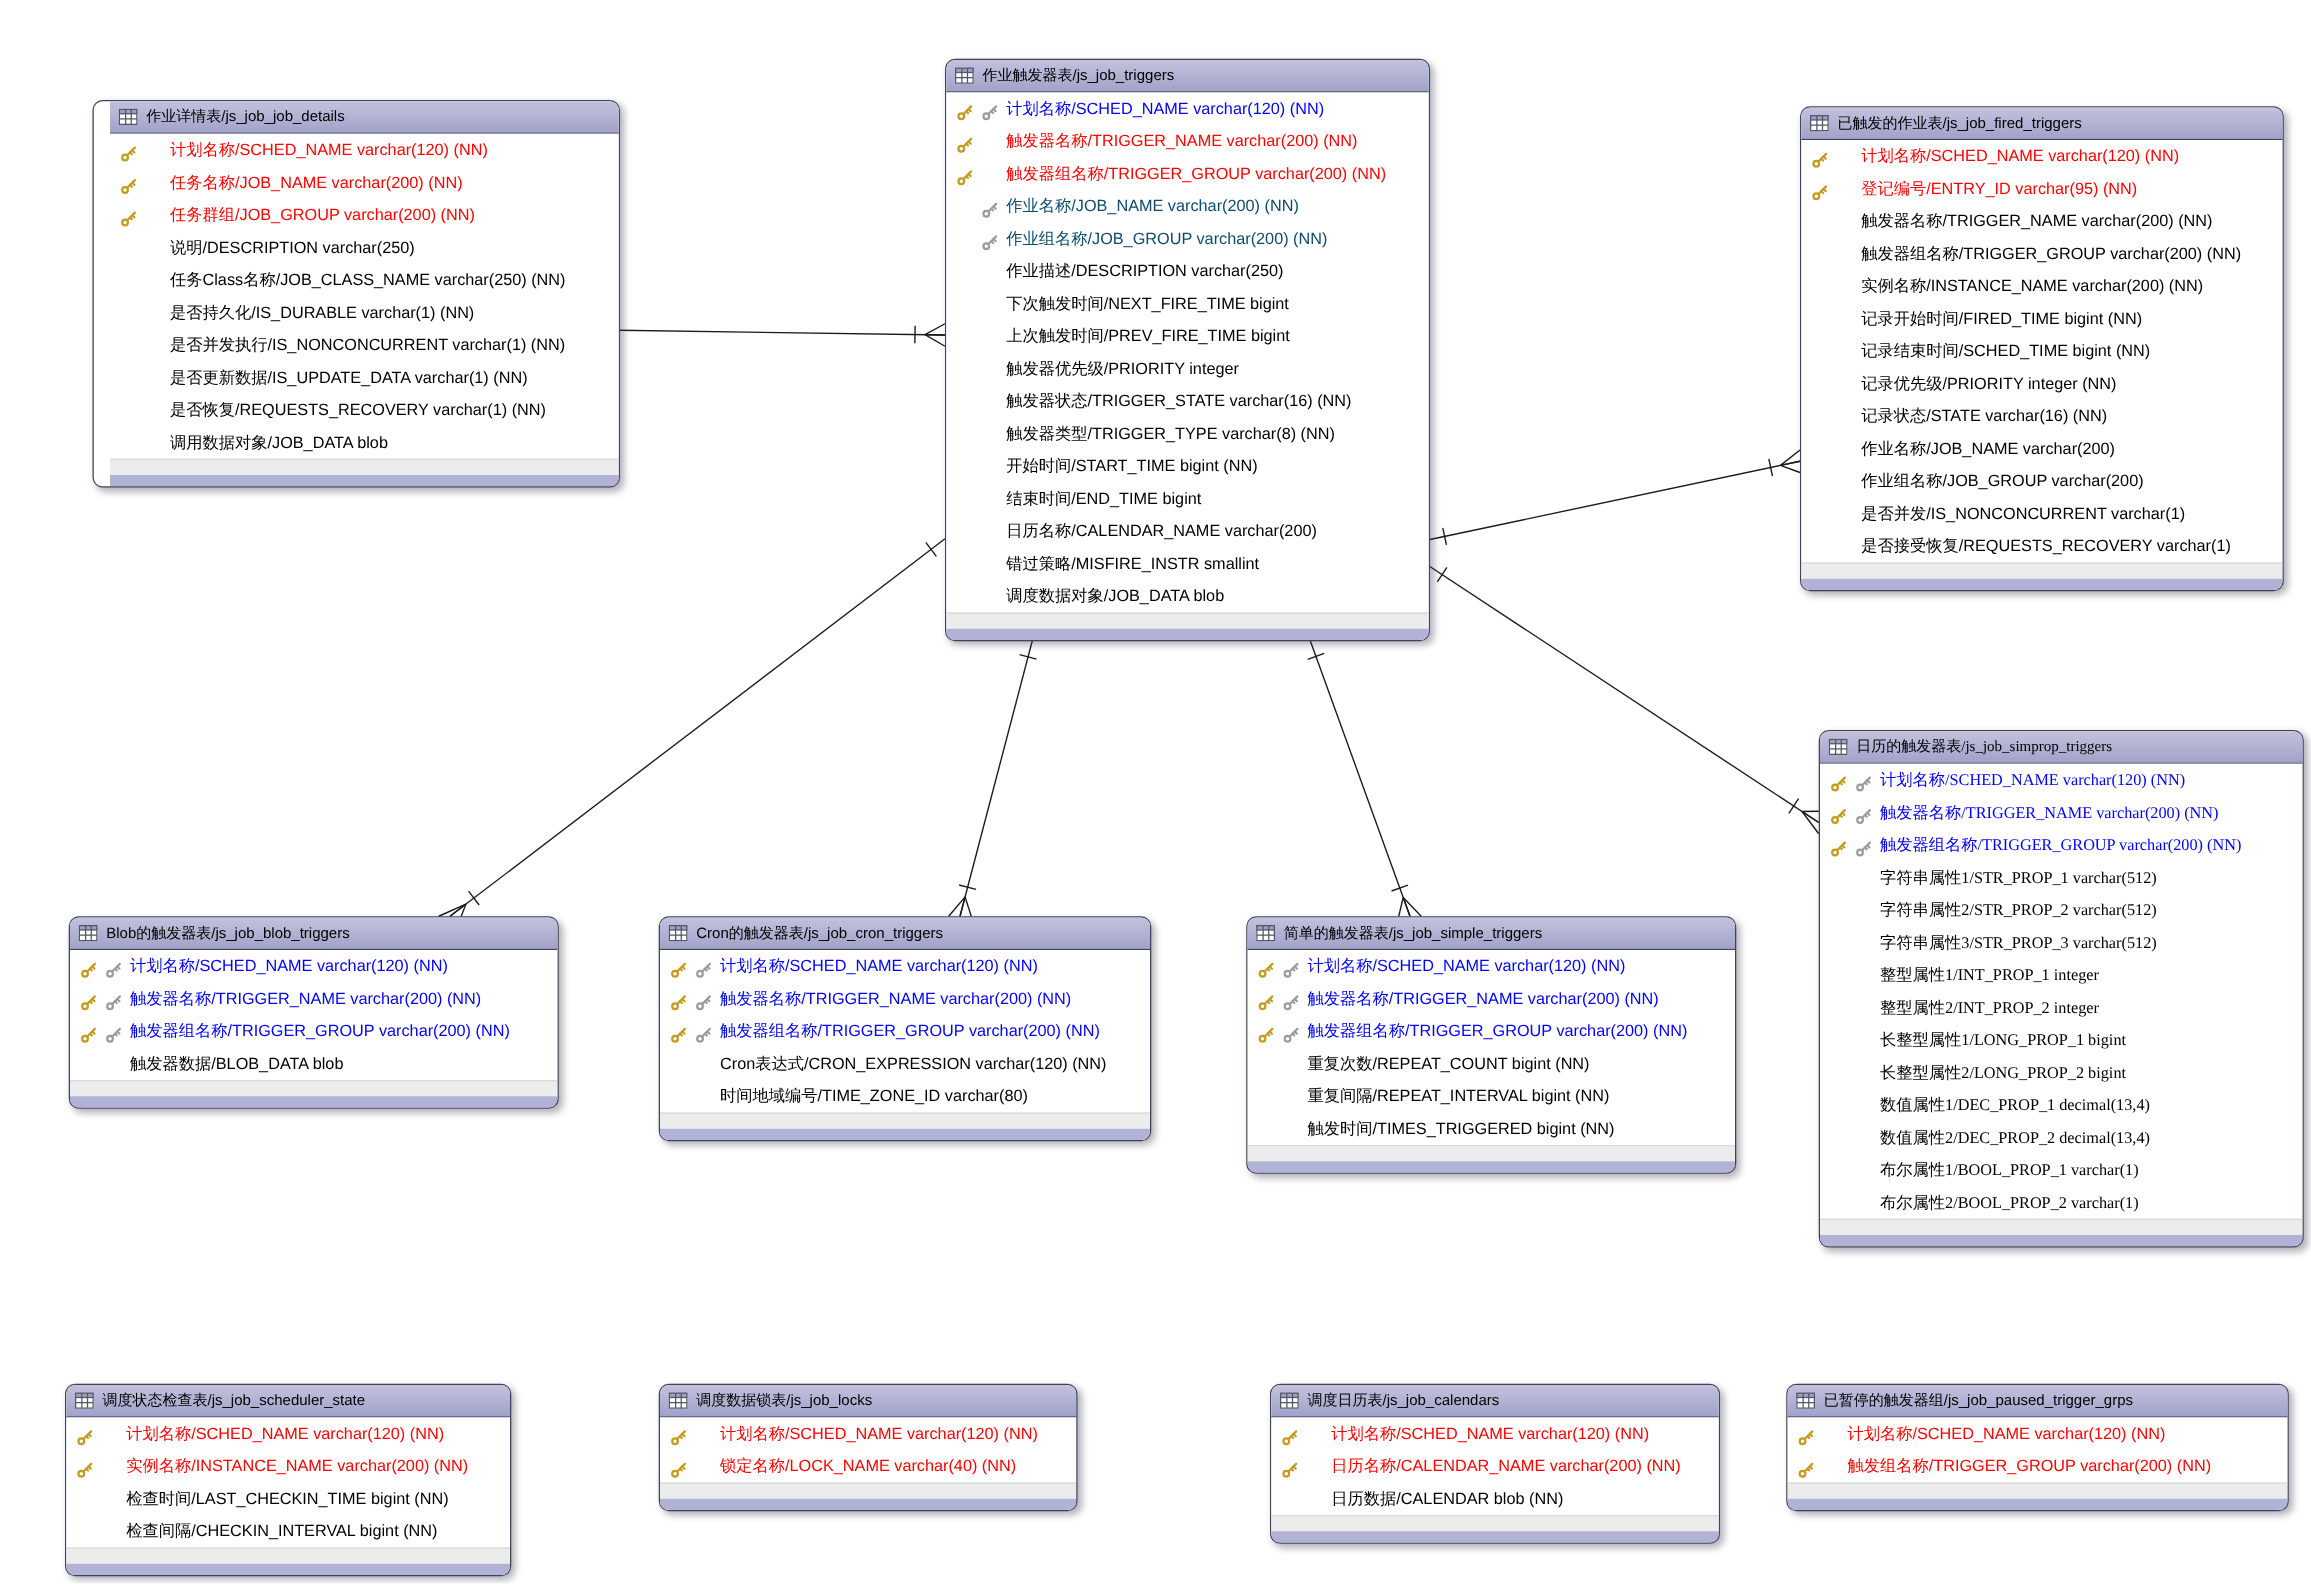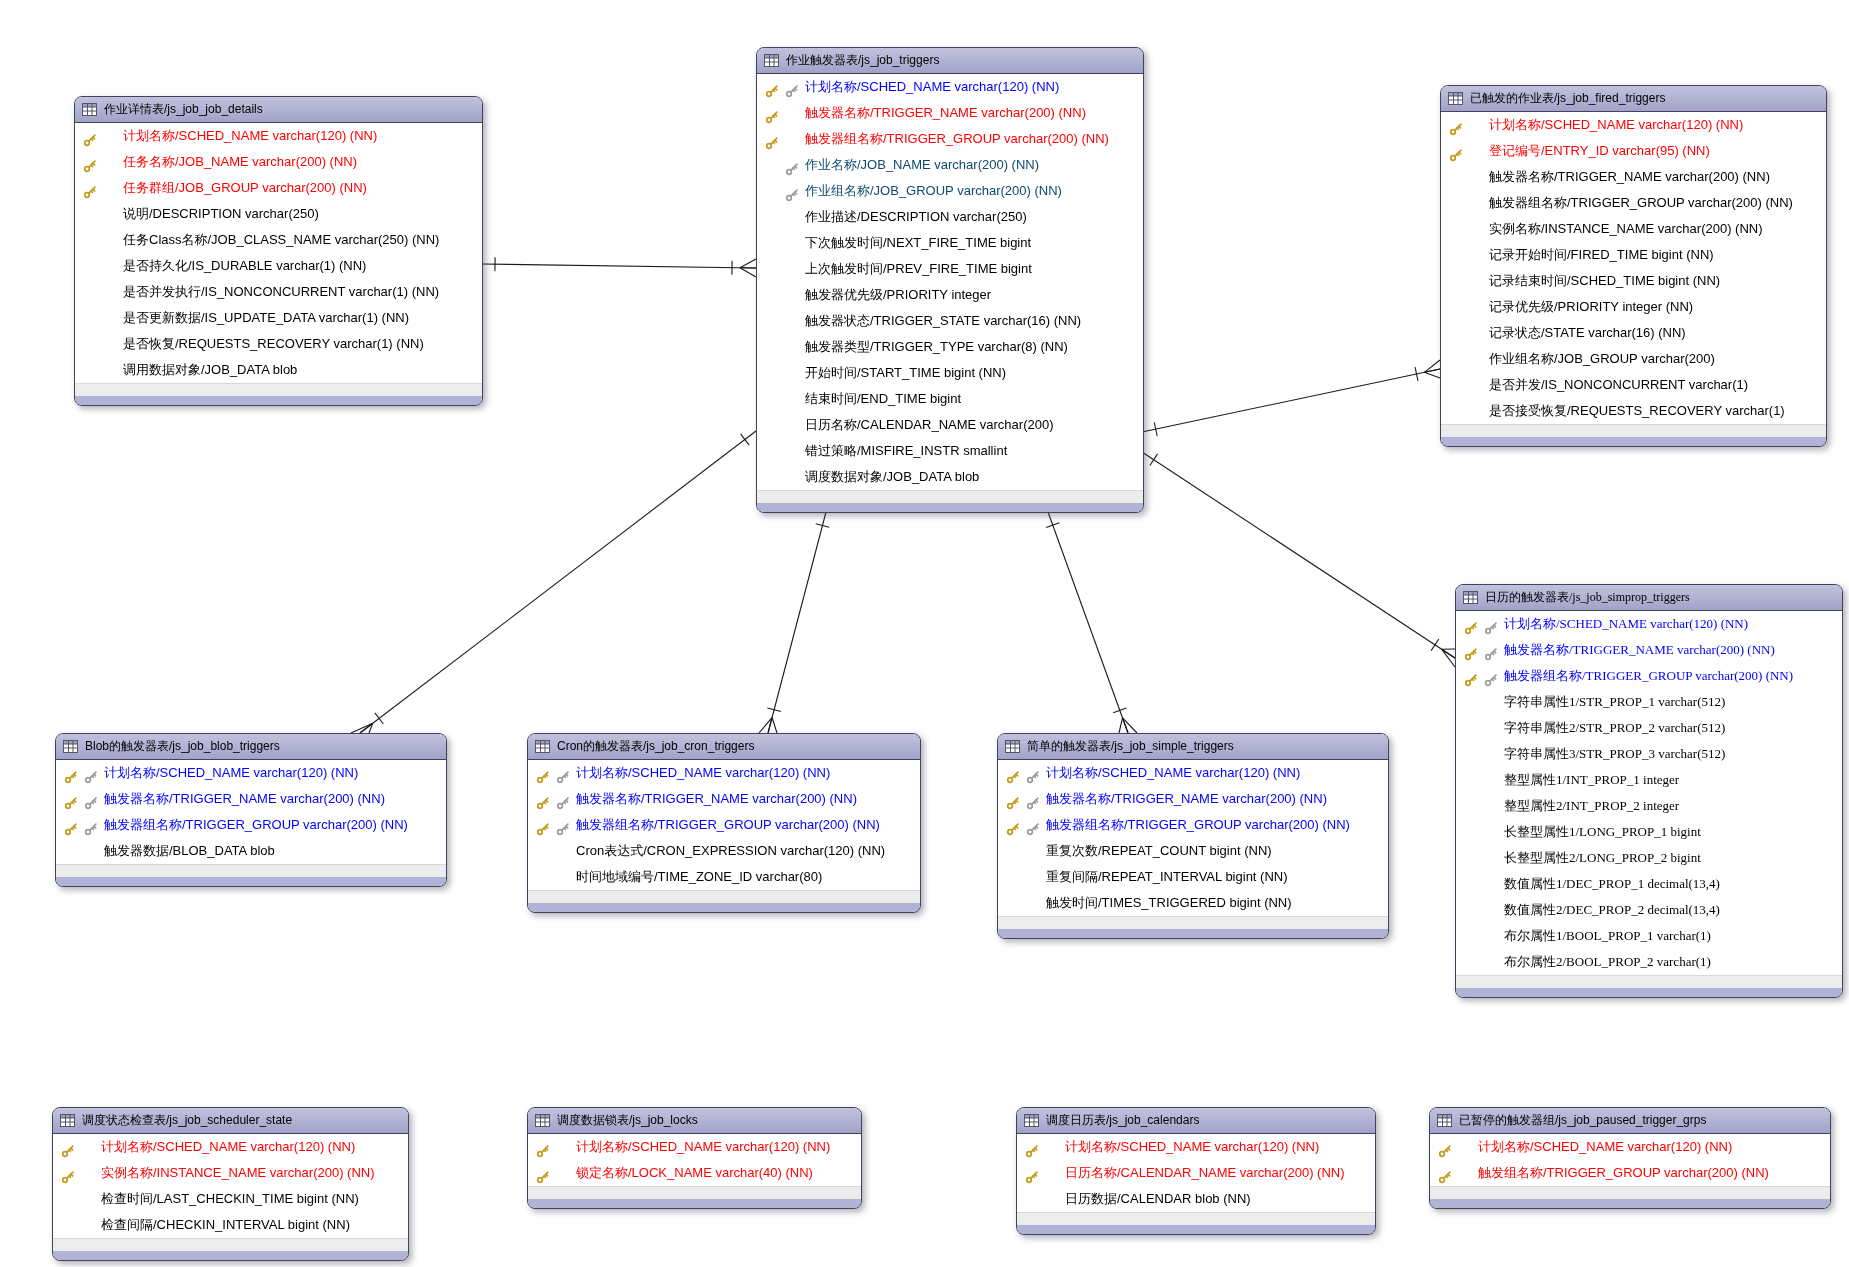--- a/index.html
+++ b/index.html
@@ -69,21 +69,21 @@
       <line x1="1441.6348747432828" y1="649.2037833773683" x2="1455" y2="667" stroke="#1a1a1a" stroke-width="1.1"></line>
       <line x1="1441.6348747432828" y1="649.2037833773683" x2="1455" y2="649" stroke="#1a1a1a" stroke-width="1.1"></line>
       <line x1="1142" y1="432" x2="1440" y2="369" stroke="#1a1a1a" stroke-width="1.1"></line>
       <line x1="1157.1451177527758" y1="435.9528987154437" x2="1154.2493896240205" y2="422.25564502704566" stroke="#1a1a1a" stroke-width="1.1"></line>
       <line x1="1417.9668577414095" y1="380.81273220777956" x2="1415.0711296126542" y2="367.1154785193815" stroke="#1a1a1a" stroke-width="1.1"></line>
       <line x1="1424.3459957846878" y1="372.30940357572035" x2="1440" y2="369" stroke="#1a1a1a" stroke-width="1.1"></line>
       <line x1="1424.3459957846878" y1="372.30940357572035" x2="1440" y2="378" stroke="#1a1a1a" stroke-width="1.1"></line>
       <line x1="1424.3459957846878" y1="372.30940357572035" x2="1440" y2="360" stroke="#1a1a1a" stroke-width="1.1"></line>
     </svg>
   <div id="entities">
-      <div class="entity" style="left: 74px; top: 96px; width: 407px;">
+      <div class="entity" style="left: 74px; top: 80px; width: 407px; padding-left: 13px;">
         <div class="entity-header">
           <span style="display: inline-flex;">
             <svg width="15" height="13" viewBox="0 0 15 13">
               <rect x="0.5" y="0.5" width="14" height="12" fill="#ffffff" stroke="#555566"></rect>
               <rect x="0.5" y="0.5" width="14" height="3.5" fill="#9f9fc4" stroke="#555566"></rect>
               <line x1="5.5" y1="0.5" x2="5.5" y2="12.5" stroke="#555566"></line>
               <line x1="10" y1="0.5" x2="10" y2="12.5" stroke="#555566"></line>
               <line x1="0.5" y1="8" x2="14.5" y2="8" stroke="#555566"></line>
             </svg>
           </span>
@@ -311,20 +311,23 @@
             <span class="field-text">记录开始时间/FIRED_TIME bigint (NN)</span>
           </div>
           <div class="field-row">
             <span class="field-text">记录结束时间/SCHED_TIME bigint (NN)</span>
           </div>
           <div class="field-row">
             <span class="field-text">记录优先级/PRIORITY integer (NN)</span>
           </div>
           <div class="field-row">
             <span class="field-text">记录状态/STATE varchar(16) (NN)</span>
+          </div>
+          <div class="field-row">
+            <span class="field-text">作业名称/JOB_NAME varchar(200)</span>
           </div>
           <div class="field-row">
             <span class="field-text">作业组名称/JOB_GROUP varchar(200)</span>
           </div>
           <div class="field-row">
             <span class="field-text">是否并发/IS_NONCONCURRENT varchar(1)</span>
           </div>
           <div class="field-row">
             <span class="field-text">是否接受恢复/REQUESTS_RECOVERY varchar(1)</span>
           </div>

